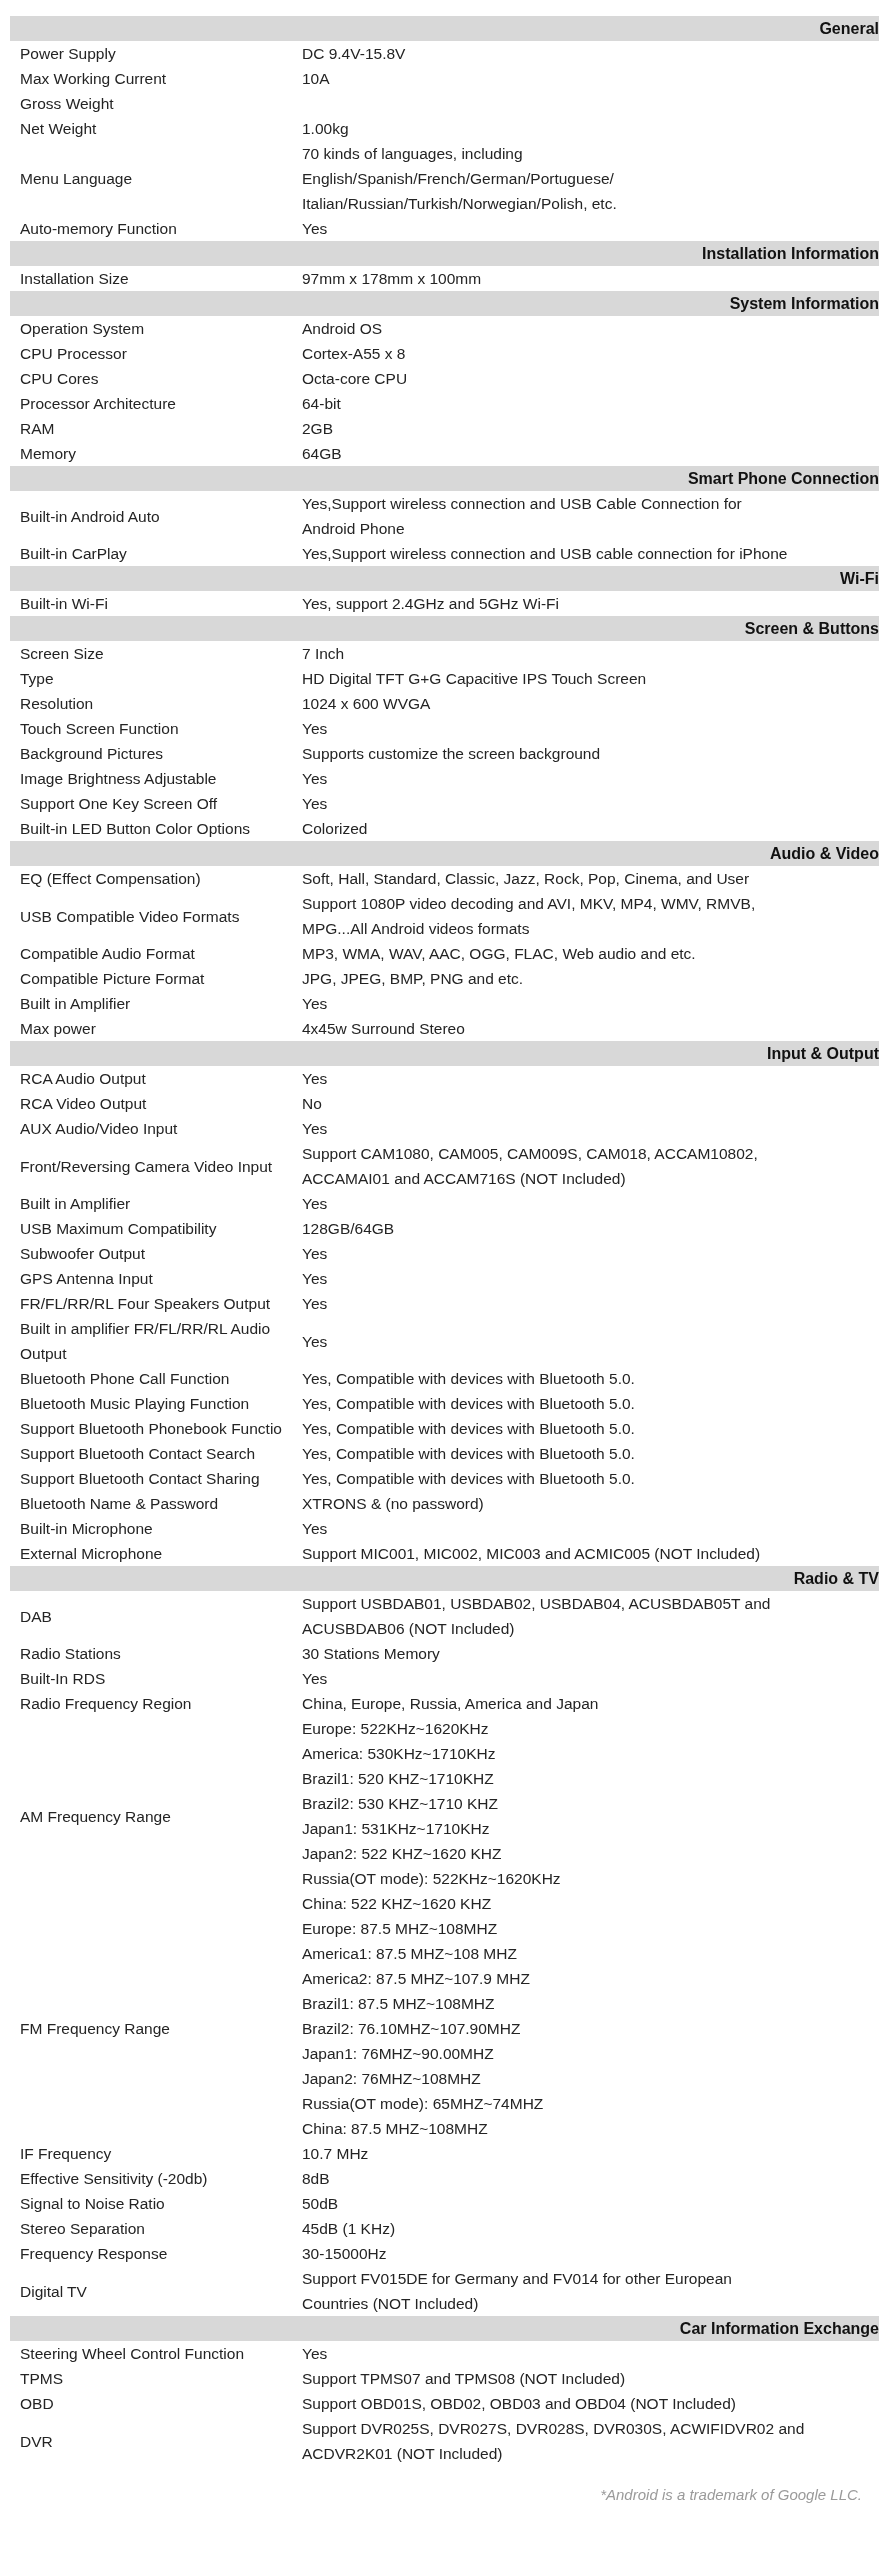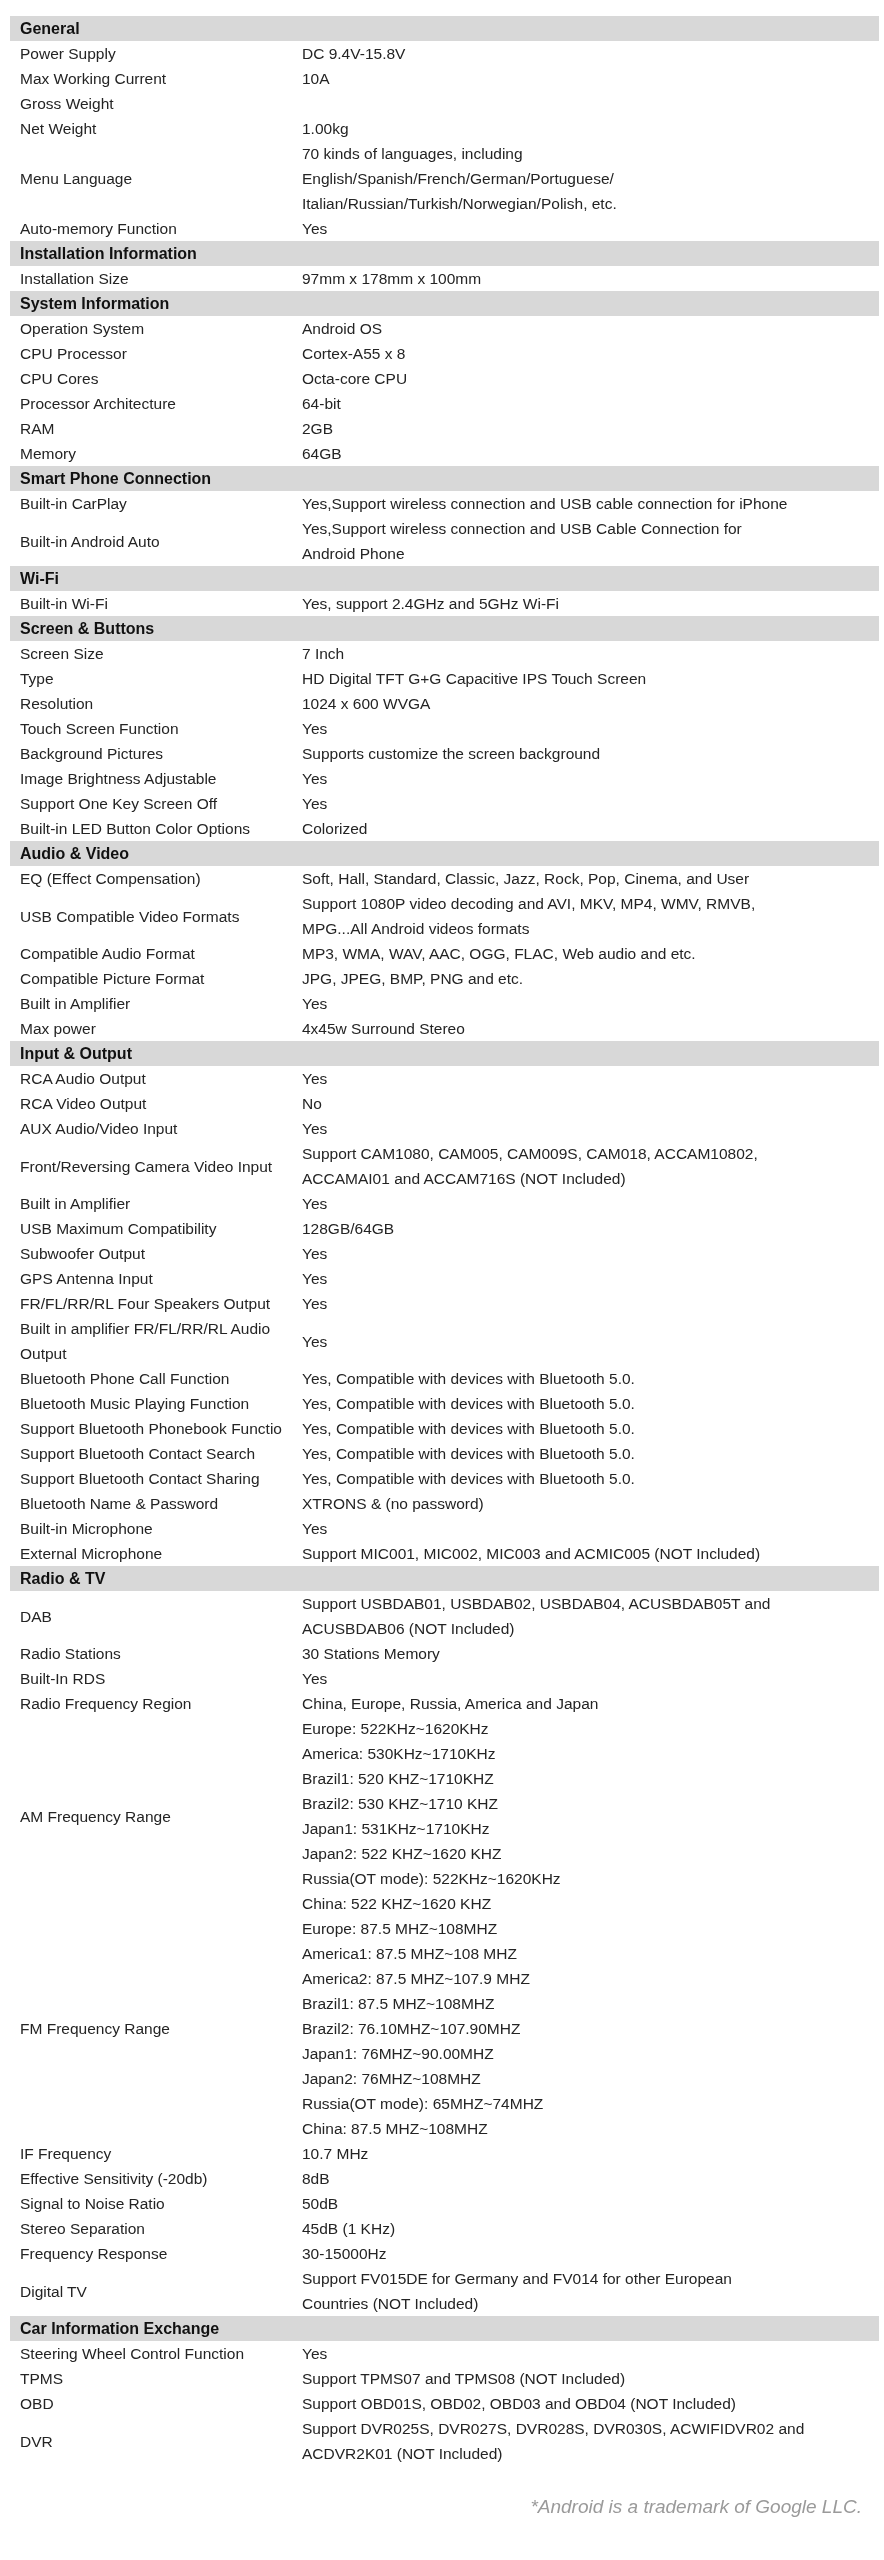--- a/index.html
+++ b/index.html
@@ -20,20 +20,21 @@
   .section-header {
     background: #d8d8d8;
     margin: 0 5px 0 10px;
     height: 25px;
     line-height: 25px;
     font-weight: bold;
     font-size: 16px;
     color: #111111;
     padding-left: 10px;
     box-sizing: border-box;
+    text-align: right;
   }
   .row {
     display: flex;
     align-items: center;
     font-size: 15.5px;
     line-height: 25px;
   }
   .row-label {
     width: 302px;
     min-width: 302px;
@@ -42,24 +43,24 @@
     white-space: pre-line;
     color: #242424;
   }
   .row-value {
     flex: 1;
     white-space: pre-line;
     padding-right: 8px;
     color: #242424;
   }
   .footer-note {
-    margin-top: 28px;
+    margin-top: 16px;
     text-align: right;
     padding-right: 22px;
-    font-size: 19px;
+    font-size: 15px;
     font-style: italic;
     color: #9a9a9a;
     line-height: 25px;
   }
 </style>
 </head>
 <body>
 
 <div class="sheet">
   <div>
@@ -114,27 +115,27 @@
       <div class="row">
         <div class="row-label">RAM</div>
         <div class="row-value">2GB</div>
       </div>
       <div class="row">
         <div class="row-label">Memory</div>
         <div class="row-value">64GB</div>
       </div>
       <div class="section-header"><span>Smart Phone Connection</span></div>
       <div class="row">
-        <div class="row-label">Built-in CarPlay</div>
-        <div class="row-value">Yes,Support wireless connection and USB cable connection for iPhone</div>
-      </div>
-      <div class="row">
         <div class="row-label">Built-in Android Auto</div>
         <div class="row-value">Yes,Support wireless connection and USB Cable Connection for
 Android Phone</div>
+      </div>
+      <div class="row">
+        <div class="row-label">Built-in CarPlay</div>
+        <div class="row-value">Yes,Support wireless connection and USB cable connection for iPhone</div>
       </div>
       <div class="section-header"><span>Wi-Fi</span></div>
       <div class="row">
         <div class="row-label">Built-in Wi-Fi</div>
         <div class="row-value">Yes, support 2.4GHz and 5GHz Wi-Fi</div>
       </div>
       <div class="section-header"><span>Screen &amp; Buttons</span></div>
       <div class="row">
         <div class="row-label">Screen Size</div>
         <div class="row-value">7 Inch</div>

